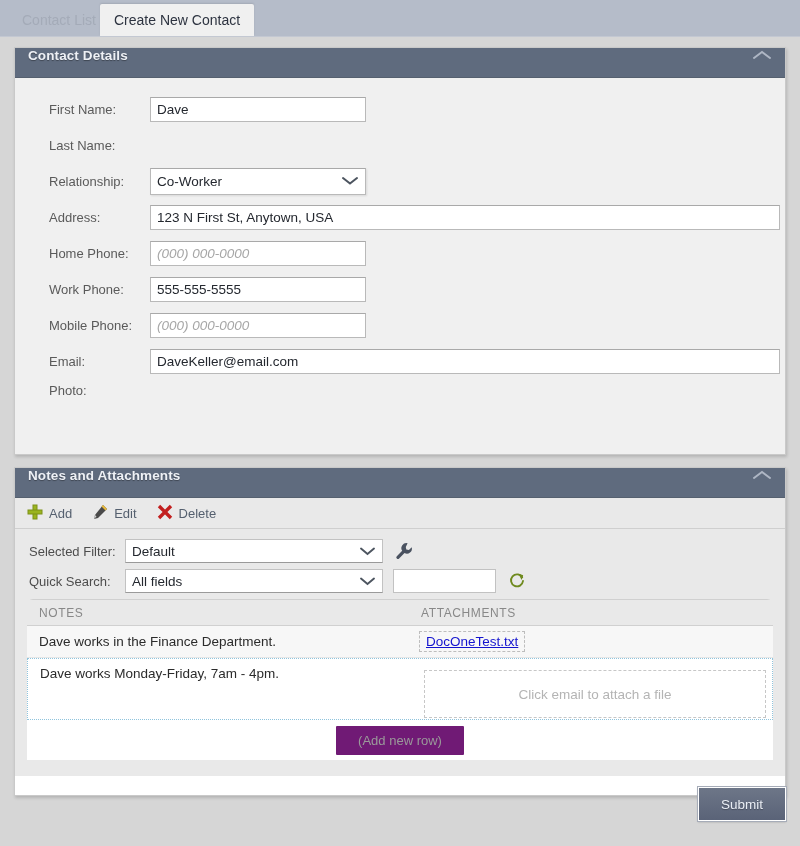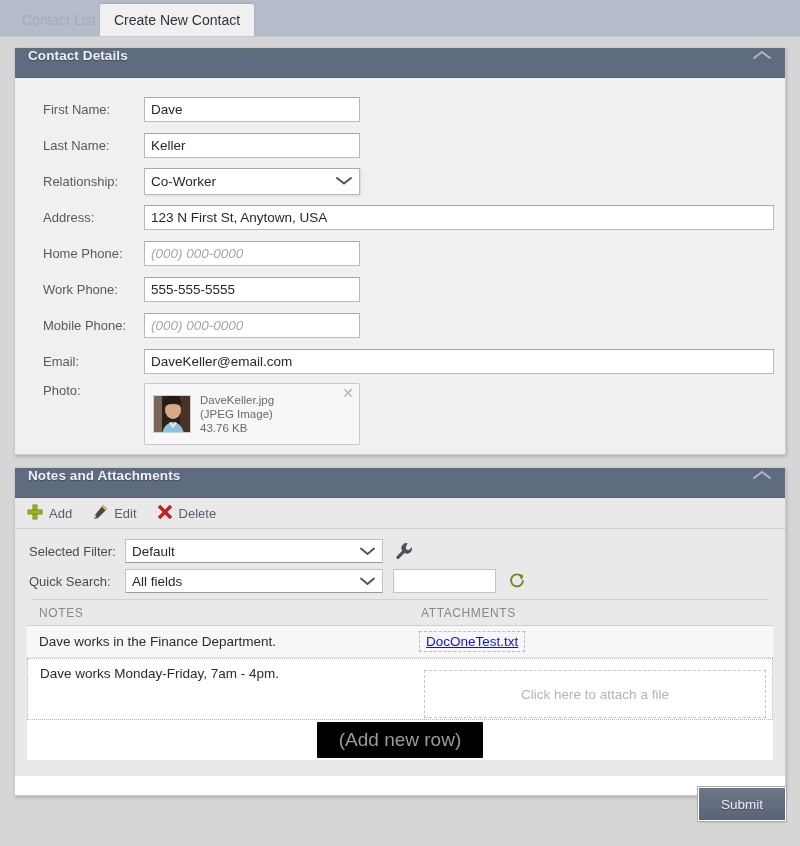--- a/index.html
+++ b/index.html
@@ -63,21 +63,21 @@
     justify-content: center; cursor: pointer;
   }
   .chev-up { display:block; }
 
   
   .form-body {
     background: #f0f0f0; height: 376px; padding: 13px 0 0 0;
     position: relative;
   }
   .frow {
-    display: flex; align-items: center; height: 36px; padding-left: 14px;
+    display: flex; align-items: center; height: 36px; padding-left: 20px;
   }
   .flabel {
     width: 115px; font-size: 13px; color: #5a5a5a; flex: none;
     padding-left: 14px;
   }
   .finput {
     height: 25px; background: #ffffff;
     border: 1px solid #b9b9b9; border-top-color: #a9a9a9;
     font-size: 13.5px; color: #24282f;
     padding: 0 6px; display: flex; align-items: center;
@@ -187,21 +187,21 @@
     border: 1px dashed #c7c7c7;
     display: flex; align-items: center; justify-content: center;
     color: #b4b4b4; font-size: 13.5px; cursor: pointer;
   }
 
   .addrow-wrap {
     display: flex; justify-content: center; align-items: center;
     height: 40px; background: #ffffff;
   }
   .addrow-btn {
-    background: #000000; color: #9a9a9a; font-size: 19px;
+    background: #701a75; color: #9a9a9a; font-size: 13px;
     padding: 7px 22px; cursor: pointer; border-radius: 1px;
   }
 
   
   .submit-wrap {
     position: absolute; right: 14px; top: 750px;
   }
   .submit-btn {
     width: 88px; height: 34px; cursor: pointer;
     background: linear-gradient(to bottom, #6a7487 0%, #5d real 0%);
@@ -240,21 +240,20 @@
 
     <div class="form-body">
 
       <div class="frow">
         <span class="flabel">First Name:</span>
         <div class="finput narrow">Dave</div>
       </div>
 
       <div class="frow">
         <span class="flabel">Last Name:</span>
-        <div class="finput narrow">Keller</div>
       </div>
 
       <div class="frow">
         <span class="flabel">Relationship:</span>
         <div class="fselect">
           <span>Co-Worker</span>
           <span>
             <svg width="18" height="11" viewBox="0 0 18 11">
               <path d="M2 3 L9 8.5 L16 3" stroke="#4c545f" stroke-width="2" fill="none" stroke-linecap="round"></path>
             </svg>
@@ -282,40 +281,20 @@
         <div class="finput narrow placeholder">(000) 000-0000</div>
       </div>
 
       <div class="frow">
         <span class="flabel">Email:</span>
         <div class="finput wide">DaveKeller@email.com</div>
       </div>
 
       <div class="frow photo-row">
         <span class="flabel">Photo:</span>
-        <div class="photo-box">
-          <div class="thumb">
-            <svg width="38" height="38" viewBox="0 0 38 38">
-              <rect x="0" y="0" width="38" height="38" fill="#2e2018"></rect>
-              <rect x="0" y="0" width="8" height="38" fill="#7a6658"></rect>
-              <rect x="26" y="0" width="12" height="38" fill="#4a3228"></rect>
-              <ellipse cx="19" cy="14" rx="8" ry="9" fill="#d7a98b"></ellipse>
-              <path d="M10 12 a9 10 0 0 1 18 0 l0 -3 a9 9 0 0 0 -18 0 z" fill="#20150f"></path>
-              <path d="M10 13 q2 -9 9 -9 q7 0 9 9 q-1 -5 -9 -5 q-8 0 -9 5 z" fill="#2a1a12"></path>
-              <path d="M8 38 q2 -11 11 -12 q9 1 11 12 z" fill="#8fc3dd"></path>
-              <path d="M15 27 l4 5 l4 -5 l-2 -1 l-2 3 l-2 -3 z" fill="#e6eef3"></path>
-            </svg>
-          </div>
-          <div class="photo-meta">
-            <div>DaveKeller.jpg</div>
-            <div>(JPEG Image)</div>
-            <div>43.76 KB</div>
-          </div>
-          <span class="photo-x">✕</span>
-        </div>
       </div>
 
     </div>
   </div>
 
   <div class="panel" id="panel-notes">
     <div class="panel-header">
       <span class="panel-title">Notes and Attachments</span>
       <span class="collapse-btn">
         <svg class="chev-up" width="20" height="12" viewBox="0 0 20 12">
@@ -404,21 +383,21 @@
           <div class="cell col-att att">
             <span class="att-chip">
               <span class="att-link">DocOneTest.txt</span>
             </span>
           </div>
         </div>
 
         <div class="grid-row r2">
           <div class="cell col-notes">Dave works Monday-Friday, 7am - 4pm.</div>
           <div class="cell col-att att">
-            <div class="dropzone">Click here to attach a file</div>
+            <div class="dropzone">Click email to attach a file</div>
           </div>
         </div>
 
         <div class="addrow-wrap">
           <div class="addrow-btn">(Add new row)</div>
         </div>
       </div>
 
     </div>
   </div>

